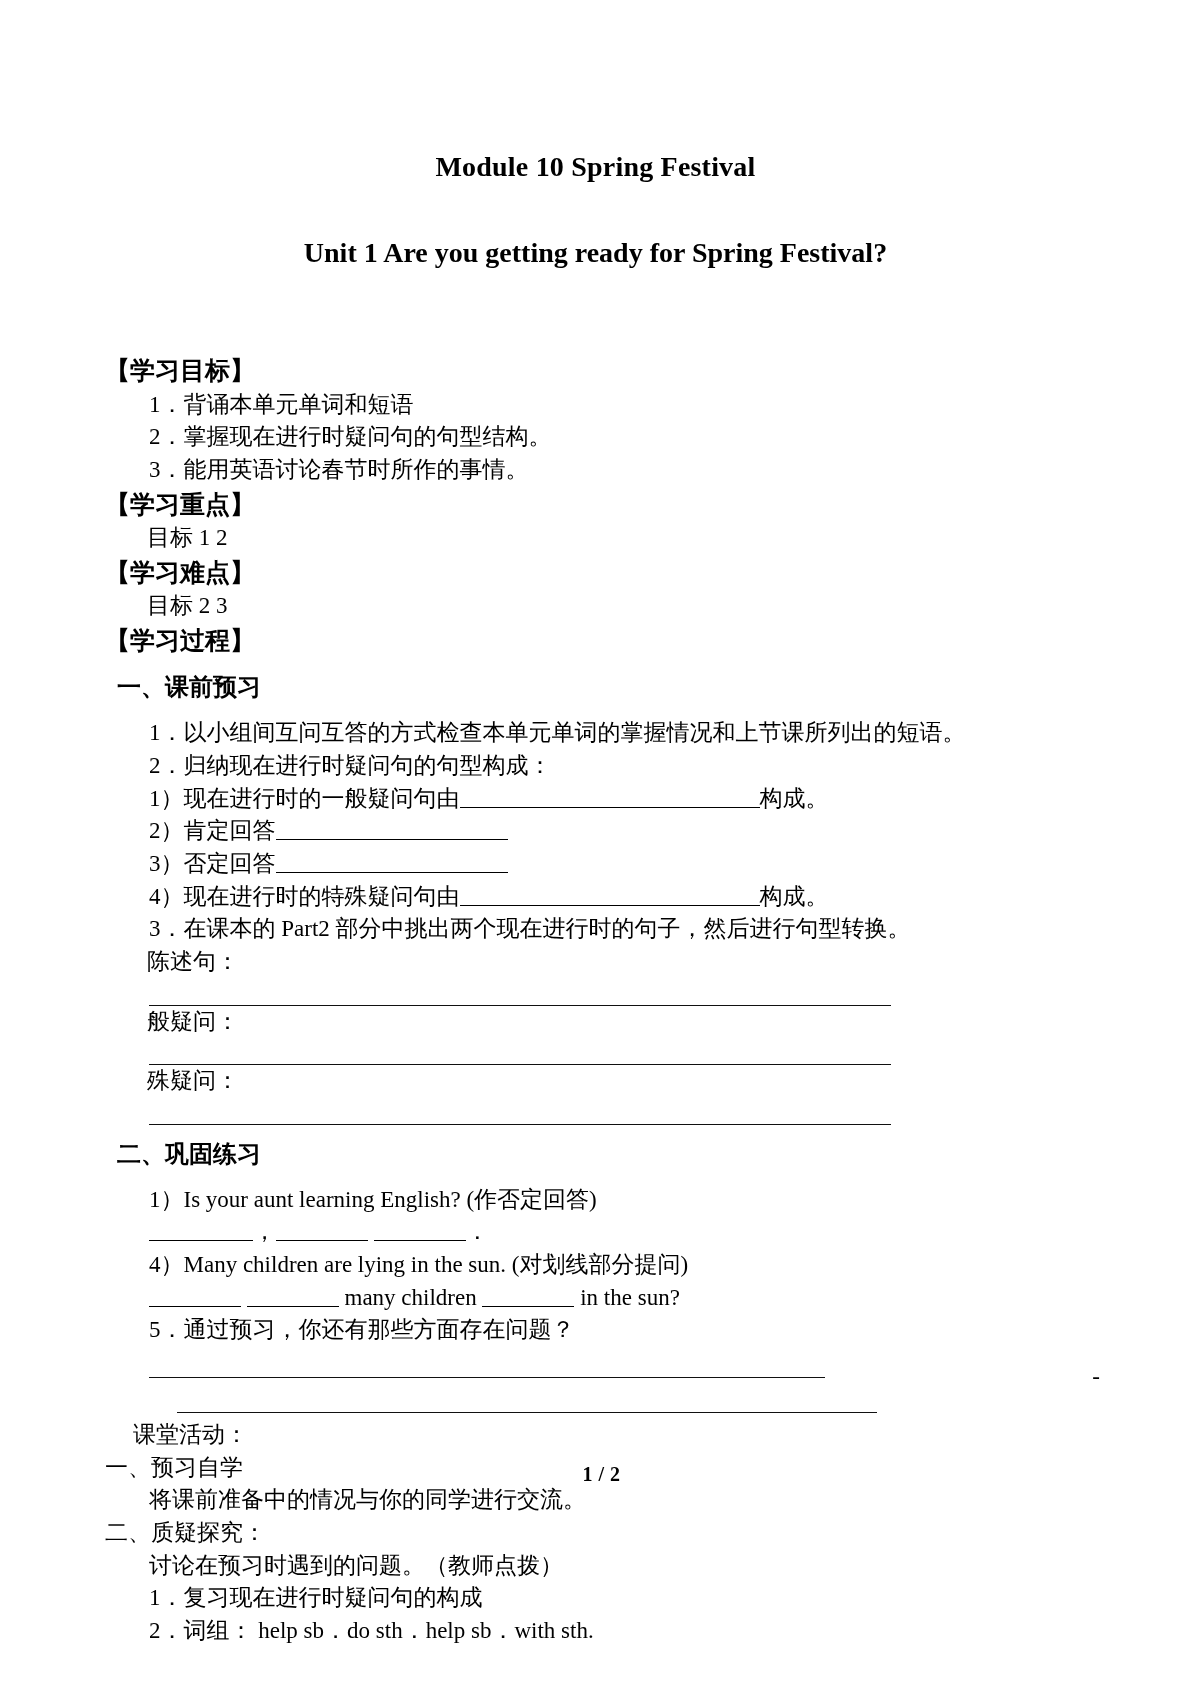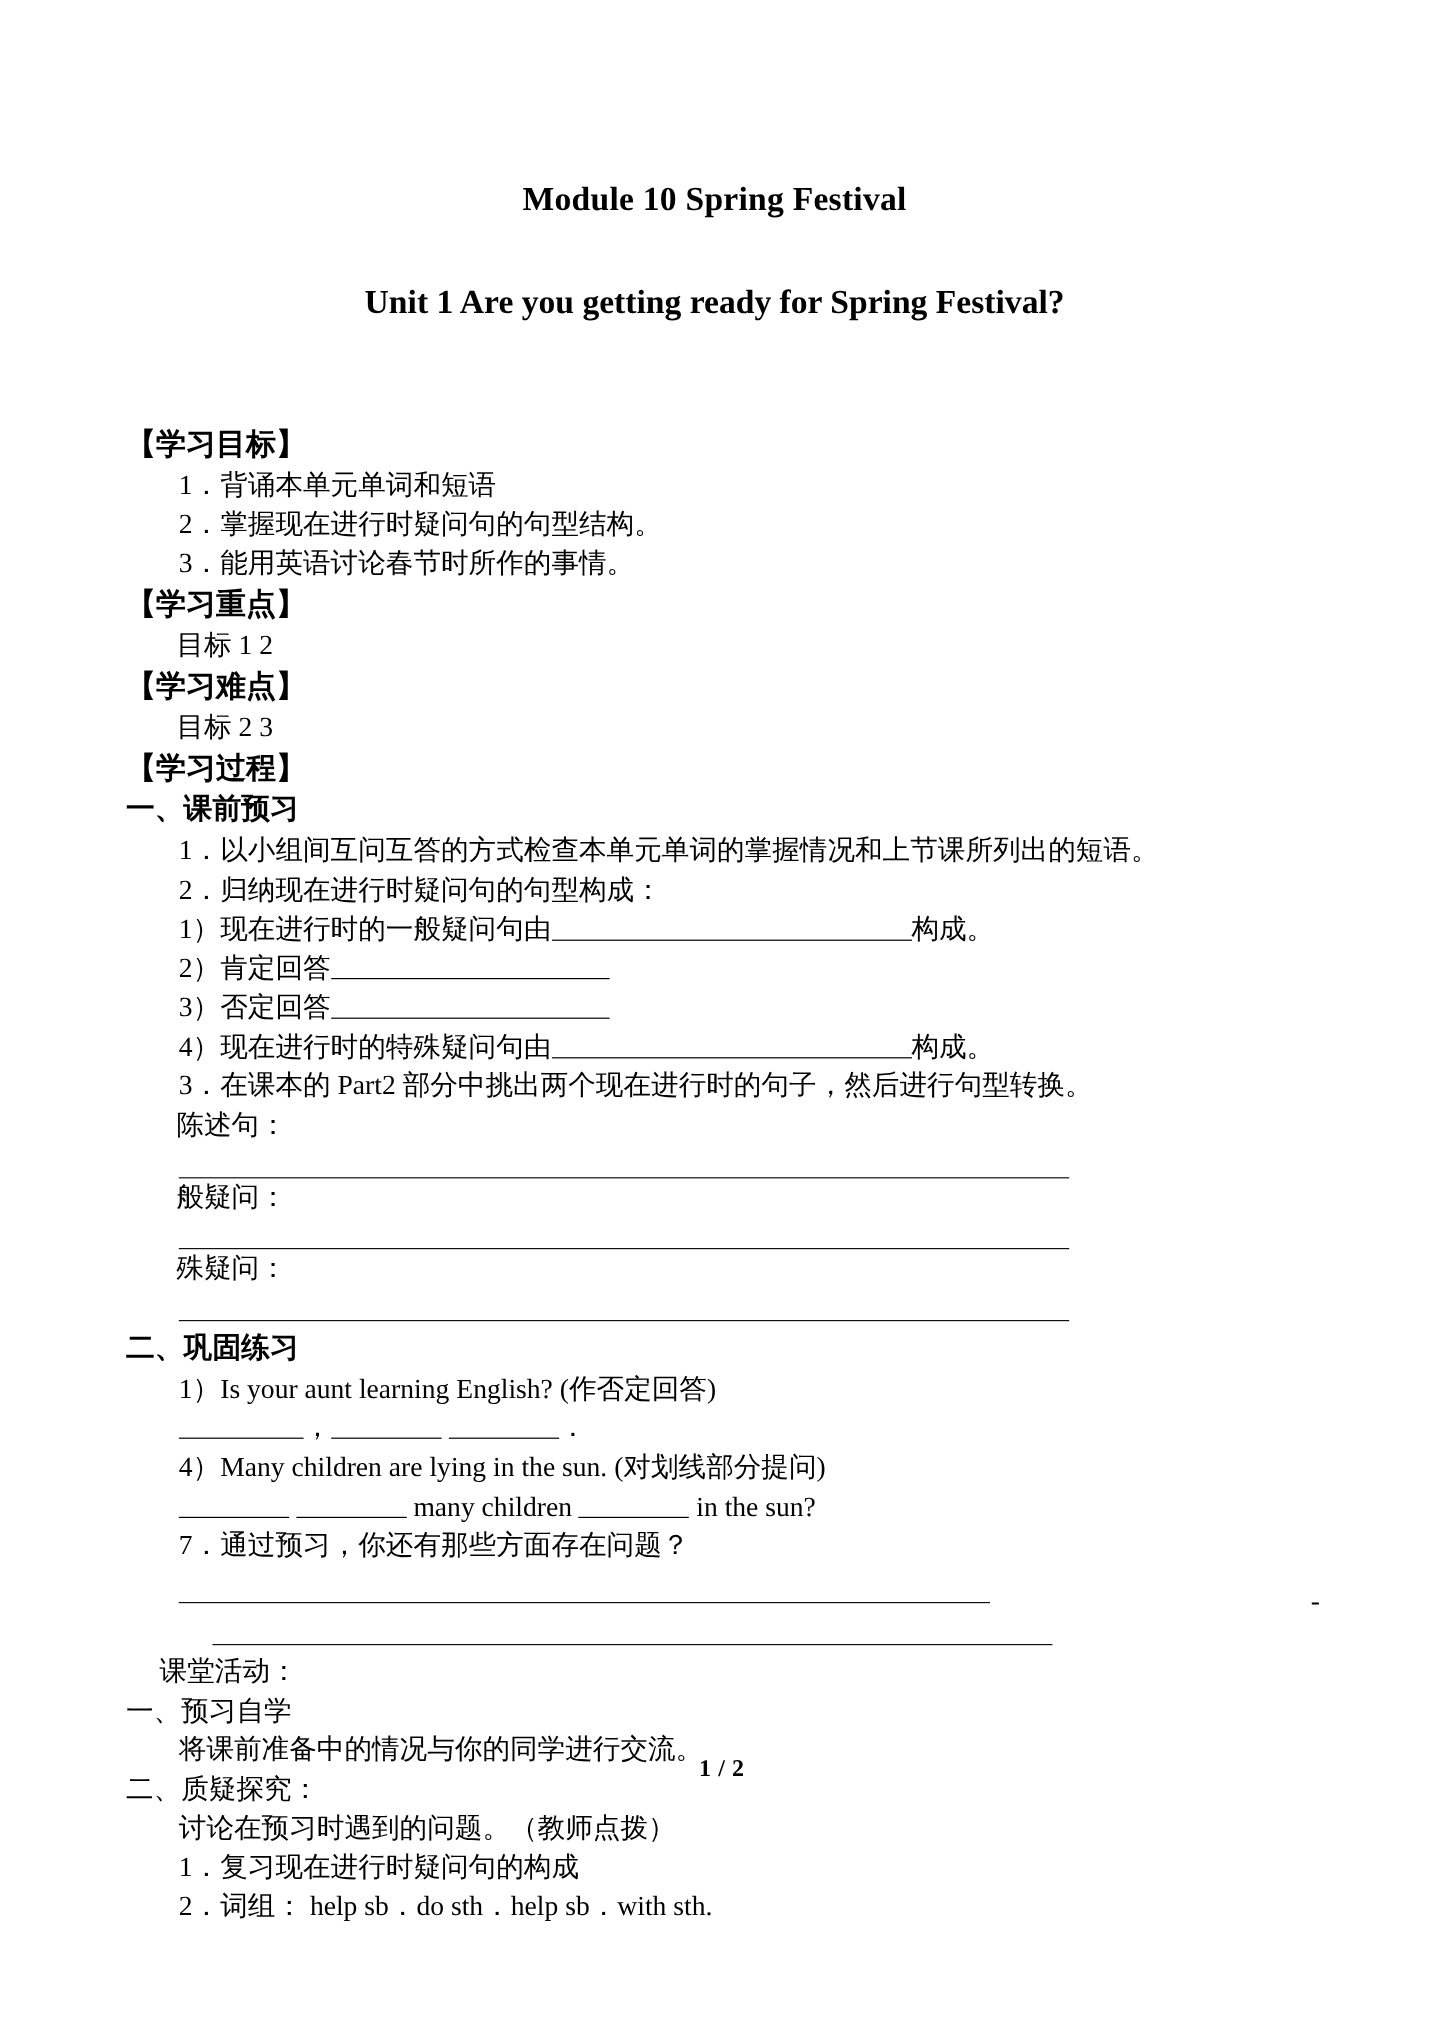--- a/index.html
+++ b/index.html
@@ -46,21 +46,21 @@
     font-weight: bold;
     font-size: 25px;
     line-height: 1.42;
     margin: 0;
     white-space: pre;
   }
   .num-heading {
     font-weight: bold;
     font-size: 24px;
     line-height: 1.45;
-    margin: 0;
+    margin: 12px;
     white-space: pre;
   }
 
   
   .line {
     font-size: 23px;
     line-height: 1.42;
     margin: 0;
     white-space: pre-wrap;
   }
@@ -185,21 +185,21 @@
 
   <div class="gap-s">
     <p class="num-heading">二、巩固练习</p>
 
     <p class="line indent1">1）Is your aunt learning English? (作否定回答)</p>
     <p class="line indent1"><span class="blank b-md"></span><span>，</span><span class="blank b-sm"></span> <span class="blank b-sm"></span><span>．</span></p>
 
     <p class="line indent1">4）Many children are lying in the sun. (对划线部分提问)</p>
     <p class="line indent1"><span class="blank b-sm"></span> <span class="blank b-sm"></span> <span>many children</span> <span class="blank b-sm"></span> <span>in the sun?</span></p>
 
-    <p class="line indent1">7．通过预习，你还有那些方面存在问题？</p>
+    <p class="line indent1">5．通过预习，你还有那些方面存在问题？</p>
 
     <div class="spacer-30"></div>
     <div class="rule-row">
       <div class="rule rule-long">
         <span class="hyphen-tail">-</span>
       </div>
     </div>
     <div class="spacer-34"></div>
     <div class="rule rule-long2"></div>
   </div>

